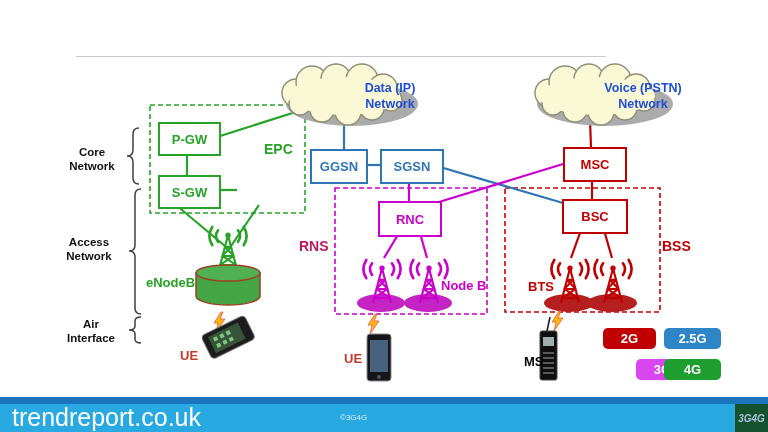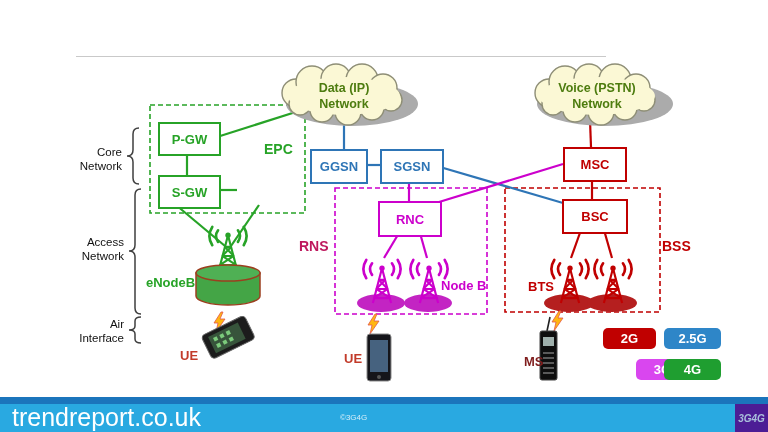--- a/index.html
+++ b/index.html
@@ -3,38 +3,38 @@
 <meta charset="utf-8">
 <style>
   html,body{margin:0;padding:0;background:#fff;}
   .slide{position:relative;width:768px;height:432px;background:#fff;overflow:hidden;
          font-family:"Liberation Sans",sans-serif;}
   .title{position:absolute;left:78px;top:8px;margin:0;font-size:30px;font-weight:300;
          color:#565656;letter-spacing:0.5px;white-space:nowrap;}
   .title-rule{position:absolute;left:76px;top:56px;width:530px;height:1px;background:#c9c9c9;}
   .diagram{position:absolute;left:0;top:0;width:768px;height:432px;}
   .cloud-text{position:absolute;width:120px;text-align:center;font-size:12.5px;font-weight:600;
-              color:#4d7c0f;line-height:1.3;}
+              color:#1d4ed8;line-height:1.3;margin-left:46px;}
   .node{position:absolute;display:flex;align-items:center;justify-content:center;
         background:#fff;border:2px solid;font-weight:bold;font-size:13px;}
   .green{border-color:#27A327;color:#27A327;}
   .blue{border-color:#2E75B6;color:#2E75B6;}
   .magenta{border-color:#CC00CC;color:#CC00CC;}
   .red{border-color:#C00000;color:#C00000;}
   .grp-label{position:absolute;font-size:14px;font-weight:bold;}
   .dev-label{position:absolute;font-size:13px;font-weight:bold;}
-  .side-label{position:absolute;text-align:right;font-size:11.5px;font-weight:normal;
+  .side-label{position:absolute;text-align:center;font-size:11.5px;font-weight:bold;
               color:#111;line-height:1.25;}
   .legend-btn{position:absolute;height:21px;border-radius:5px;color:#fff;font-size:13px;
               font-weight:bold;text-align:center;line-height:21px;}
   .footer-strip{position:absolute;left:0;top:397px;width:768px;height:7px;background:#1B75BC;}
   .footer-bar{position:absolute;left:0;top:404px;width:768px;height:28px;background:#29A9E1;}
   .footer-site{position:absolute;left:12px;top:403px;font-size:25px;color:#fff;font-weight:400;}
   .footer-copy{position:absolute;left:340px;top:413px;font-size:8px;color:#EAF6FC;opacity:.9;}
-  .footer-logo{position:absolute;left:735px;top:404px;width:33px;height:28px;background:#4c1d95;
+  .footer-logo{position:absolute;left:735px;top:404px;width:33px;height:28px;background:#14532d;
                display:flex;align-items:center;justify-content:center;font-size:10px;
                font-weight:bold;font-style:italic;color:#A9BFDB;}
 </style>
 </head>
 <body>
 
 <div class="slide">
   <div class="title-rule"></div>
 
   <svg class="diagram" viewBox="0 0 768 432">
@@ -194,21 +194,21 @@
 
   <span class="grp-label" style="left:264px;top:141px;color:#27A327;">EPC</span>
   <span class="grp-label" style="left:299px;top:238px;color:#be185d;text-align:center;">RNS</span>
   <span class="grp-label" style="left:662px;top:238px;color:#C00000;">BSS</span>
 
   <span class="dev-label" style="left:146px;top:275px;color:#27A327;">eNodeB</span>
   <span class="dev-label" style="left:441px;top:278px;color:#CC00CC;">Node B</span>
   <span class="dev-label" style="left:528px;top:279px;color:#C00000;">BTS</span>
   <span class="dev-label" style="left:180px;top:348px;color:#C23B2A;">UE</span>
   <span class="dev-label" style="left:344px;top:351px;color:#C23B2A;">UE</span>
-  <span class="dev-label" style="left:524px;top:354px;color:#7f1d1d;">MS</span>
+  <span class="dev-label" style="left:524px;top:354px;color:#000000;">MS</span>
 
   <div class="side-label" style="left:62px;top:145px;width:60px;">
     <div>Core</div>
     <div>Network</div>
   </div>
   <div class="side-label" style="left:54px;top:235px;width:70px;">
     <div>Access</div>
     <div>Network</div>
   </div>
   <div class="side-label" style="left:58px;top:317px;width:66px;">

